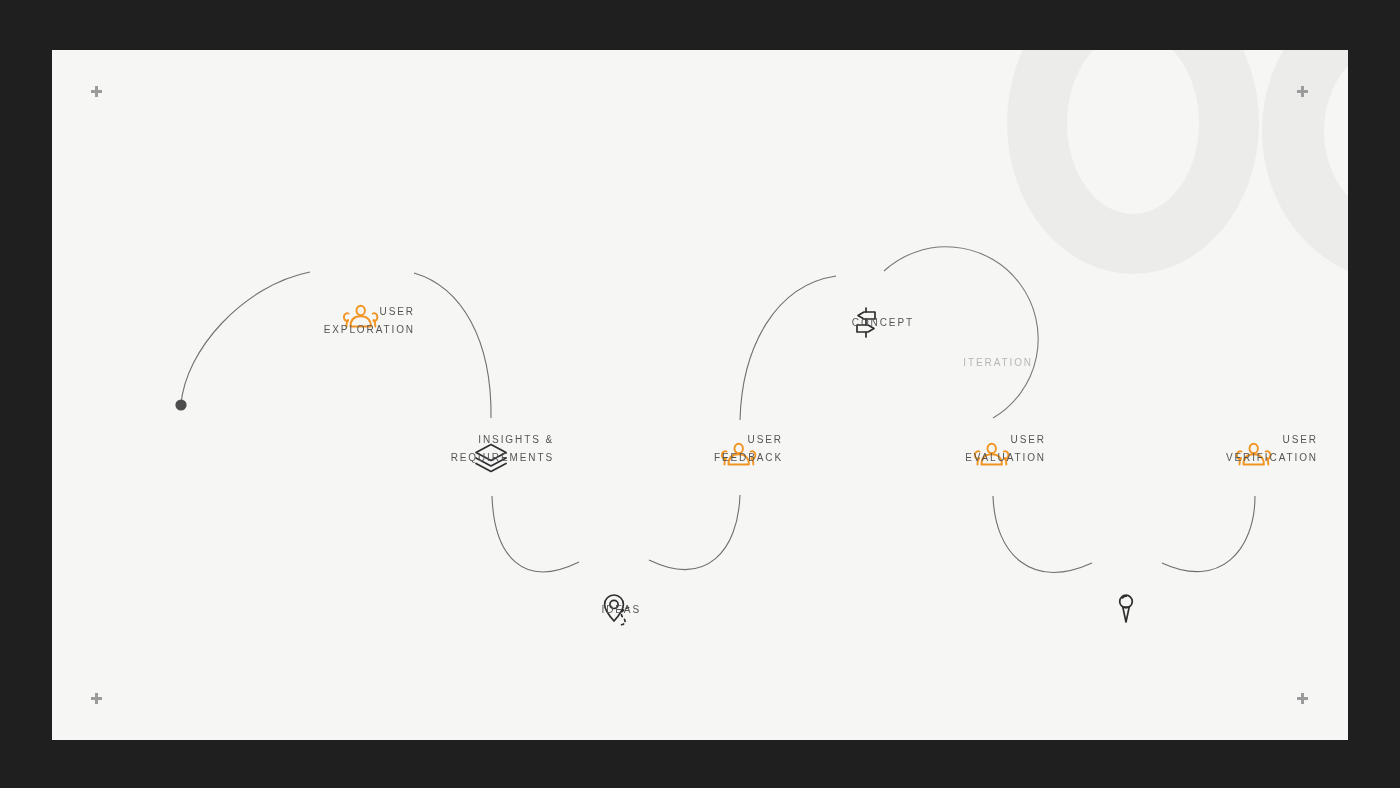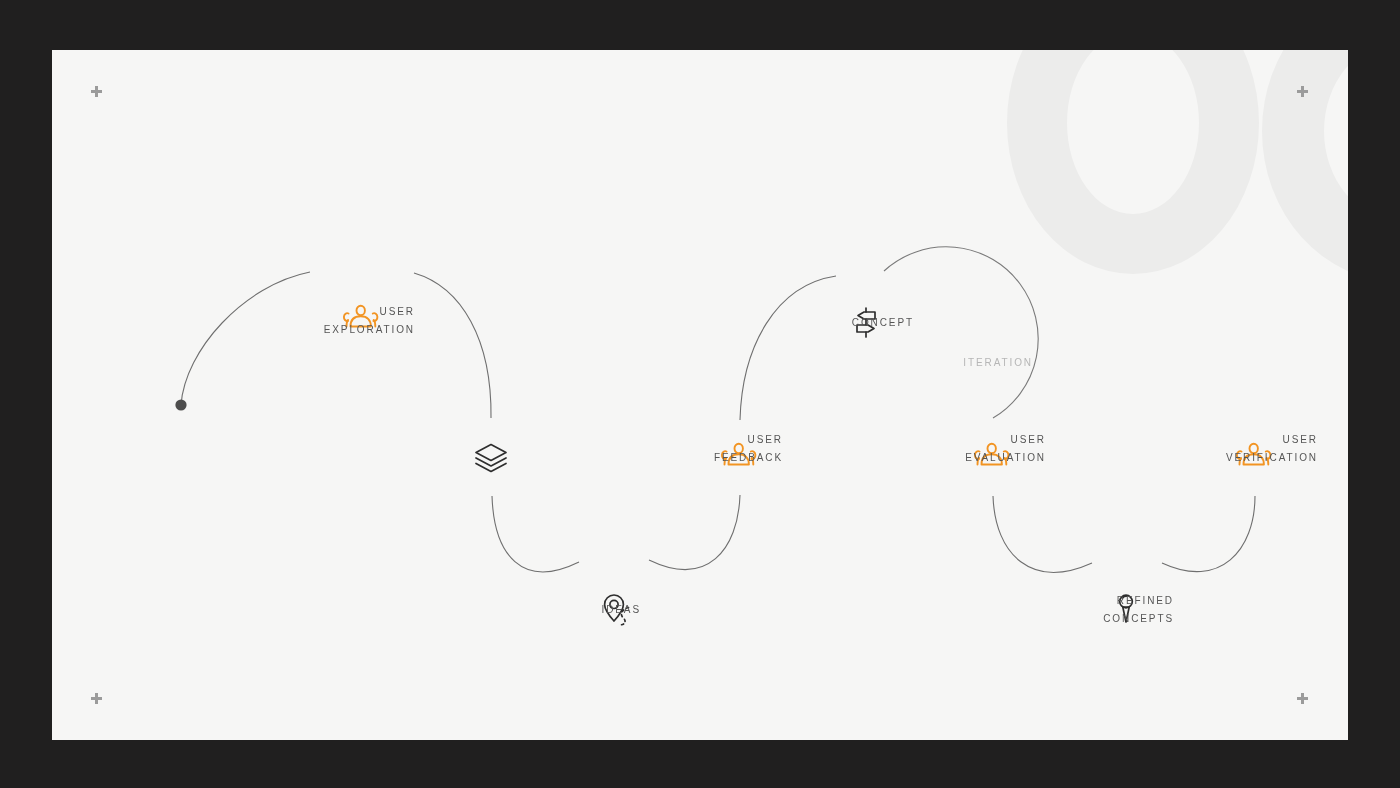--- a/index.html
+++ b/index.html
@@ -241,33 +241,33 @@
         <path class="icon-orange" d="M -15.5,6.5 c 0,-3.2 0.4,-5.2 1.6,-6.6"></path>
         <path class="icon-orange" d="M 10.8,-6.5 a 3.3,3.9 0 1 1 0.6,7.4"></path>
         <path class="icon-orange" d="M 13.3,6.5 c 0,-3.2 -0.4,-5.2 -1.6,-6.6"></path>
       </g>
 
     </svg>
 
     <div class="node-label" style="left:258px; top:253px; width:210px;">USER
 EXPLORATION</div>
 
+    <div class="node-label" style="left:387px; top:381px; width:230px;">INSIGHTS &amp;
+REQUIREMENTS</div>
 
     <div class="node-label" style="left:499px; top:551px; width:180px;">IDEAS</div>
 
     <div class="node-label" style="left:636px; top:381px; width:190px;">USER
 FEEDBACK</div>
 
     <div class="node-label" style="left:782px; top:264px; width:160px;">CONCEPT</div>
 
     <div class="node-label muted" style="left:886px; top:264px; width:190px;margin-top:40px;">ITERATION</div>
 
     <div class="node-label" style="left:889px; top:381px; width:210px;">USER
 EVALUATION</div>
 
-    <div class="node-label" style="left:1022px; top:542px; width:200px;">REFINED
-CONCEPTS</div>
 
     <div class="node-label" style="left:1151px; top:381px; width:230px;">USER
 VERIFICATION</div>
 
   </div>
 </div>
 
 </body></html>

